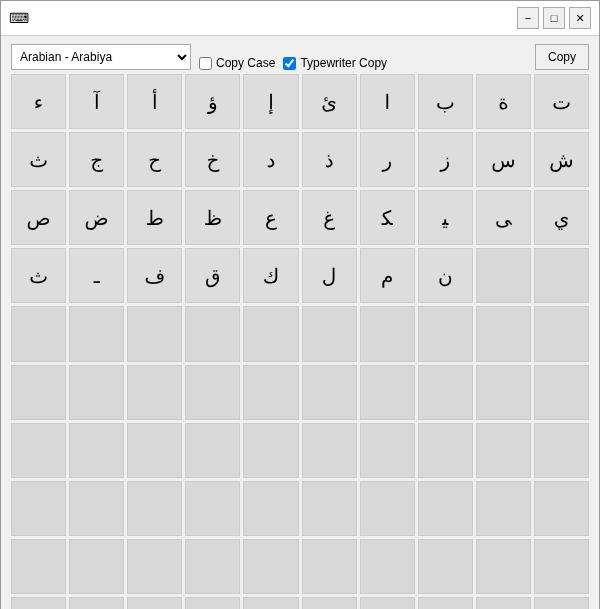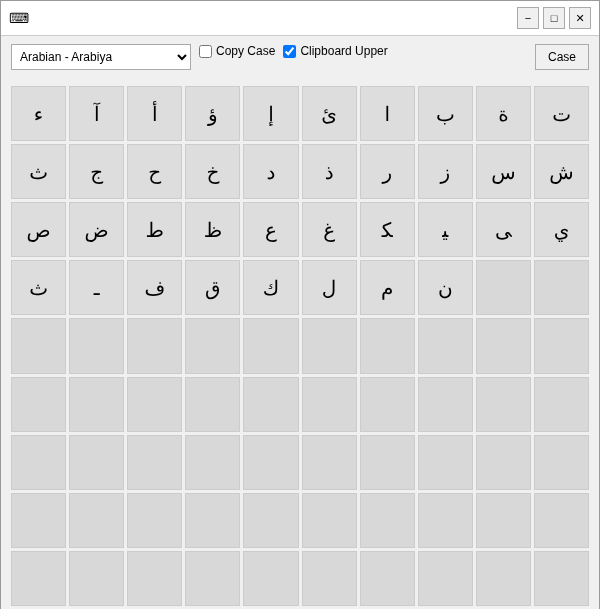--- a/index.html
+++ b/index.html
@@ -50,23 +50,23 @@
       display: flex;
       align-items: center;
       justify-content: center;
       font-size: 11px;
     }
     .content {
       padding: 8px 10px;
     }
     .toolbar {
       display: flex;
-      align-items: flex-start;
+      align-items: flex-end;
       gap: 8px;
-      margin-bottom: 16px;
+      margin-bottom: 4px;
     }
     .lang-select {
       width: 180px;
       height: 26px;
       border: 1px solid #aaa;
       background: white;
       padding: 2px 4px;
       font-size: 12px;
       appearance: auto;
     }
@@ -136,23 +136,23 @@
     <div class="toolbar">
       <select class="lang-select">
         <option>Arabian    - Arabiya</option>
       </select>
       <label class="checkbox-label">
         <input type="checkbox" style="">
         <span>Copy Case</span>
       </label>
       <label class="checkbox-label">
         <input type="checkbox" checked="" style="">
-        <span>Clipboard Upper</span>
+        <span>Typewriter Copy</span>
       </label>
-      <button class="space-btn">Case</button>
+      <button class="space-btn">Copy</button>
     </div>
 
     <div class="char-grid" id="char-grid">
     <div class="char-cell">ء</div>
         <div class="char-cell">آ</div>
         <div class="char-cell">أ</div>
         <div class="char-cell">ؤ</div>
         <div class="char-cell">إ</div>
         <div class="char-cell">ئ</div>
         <div class="char-cell">ا</div>

